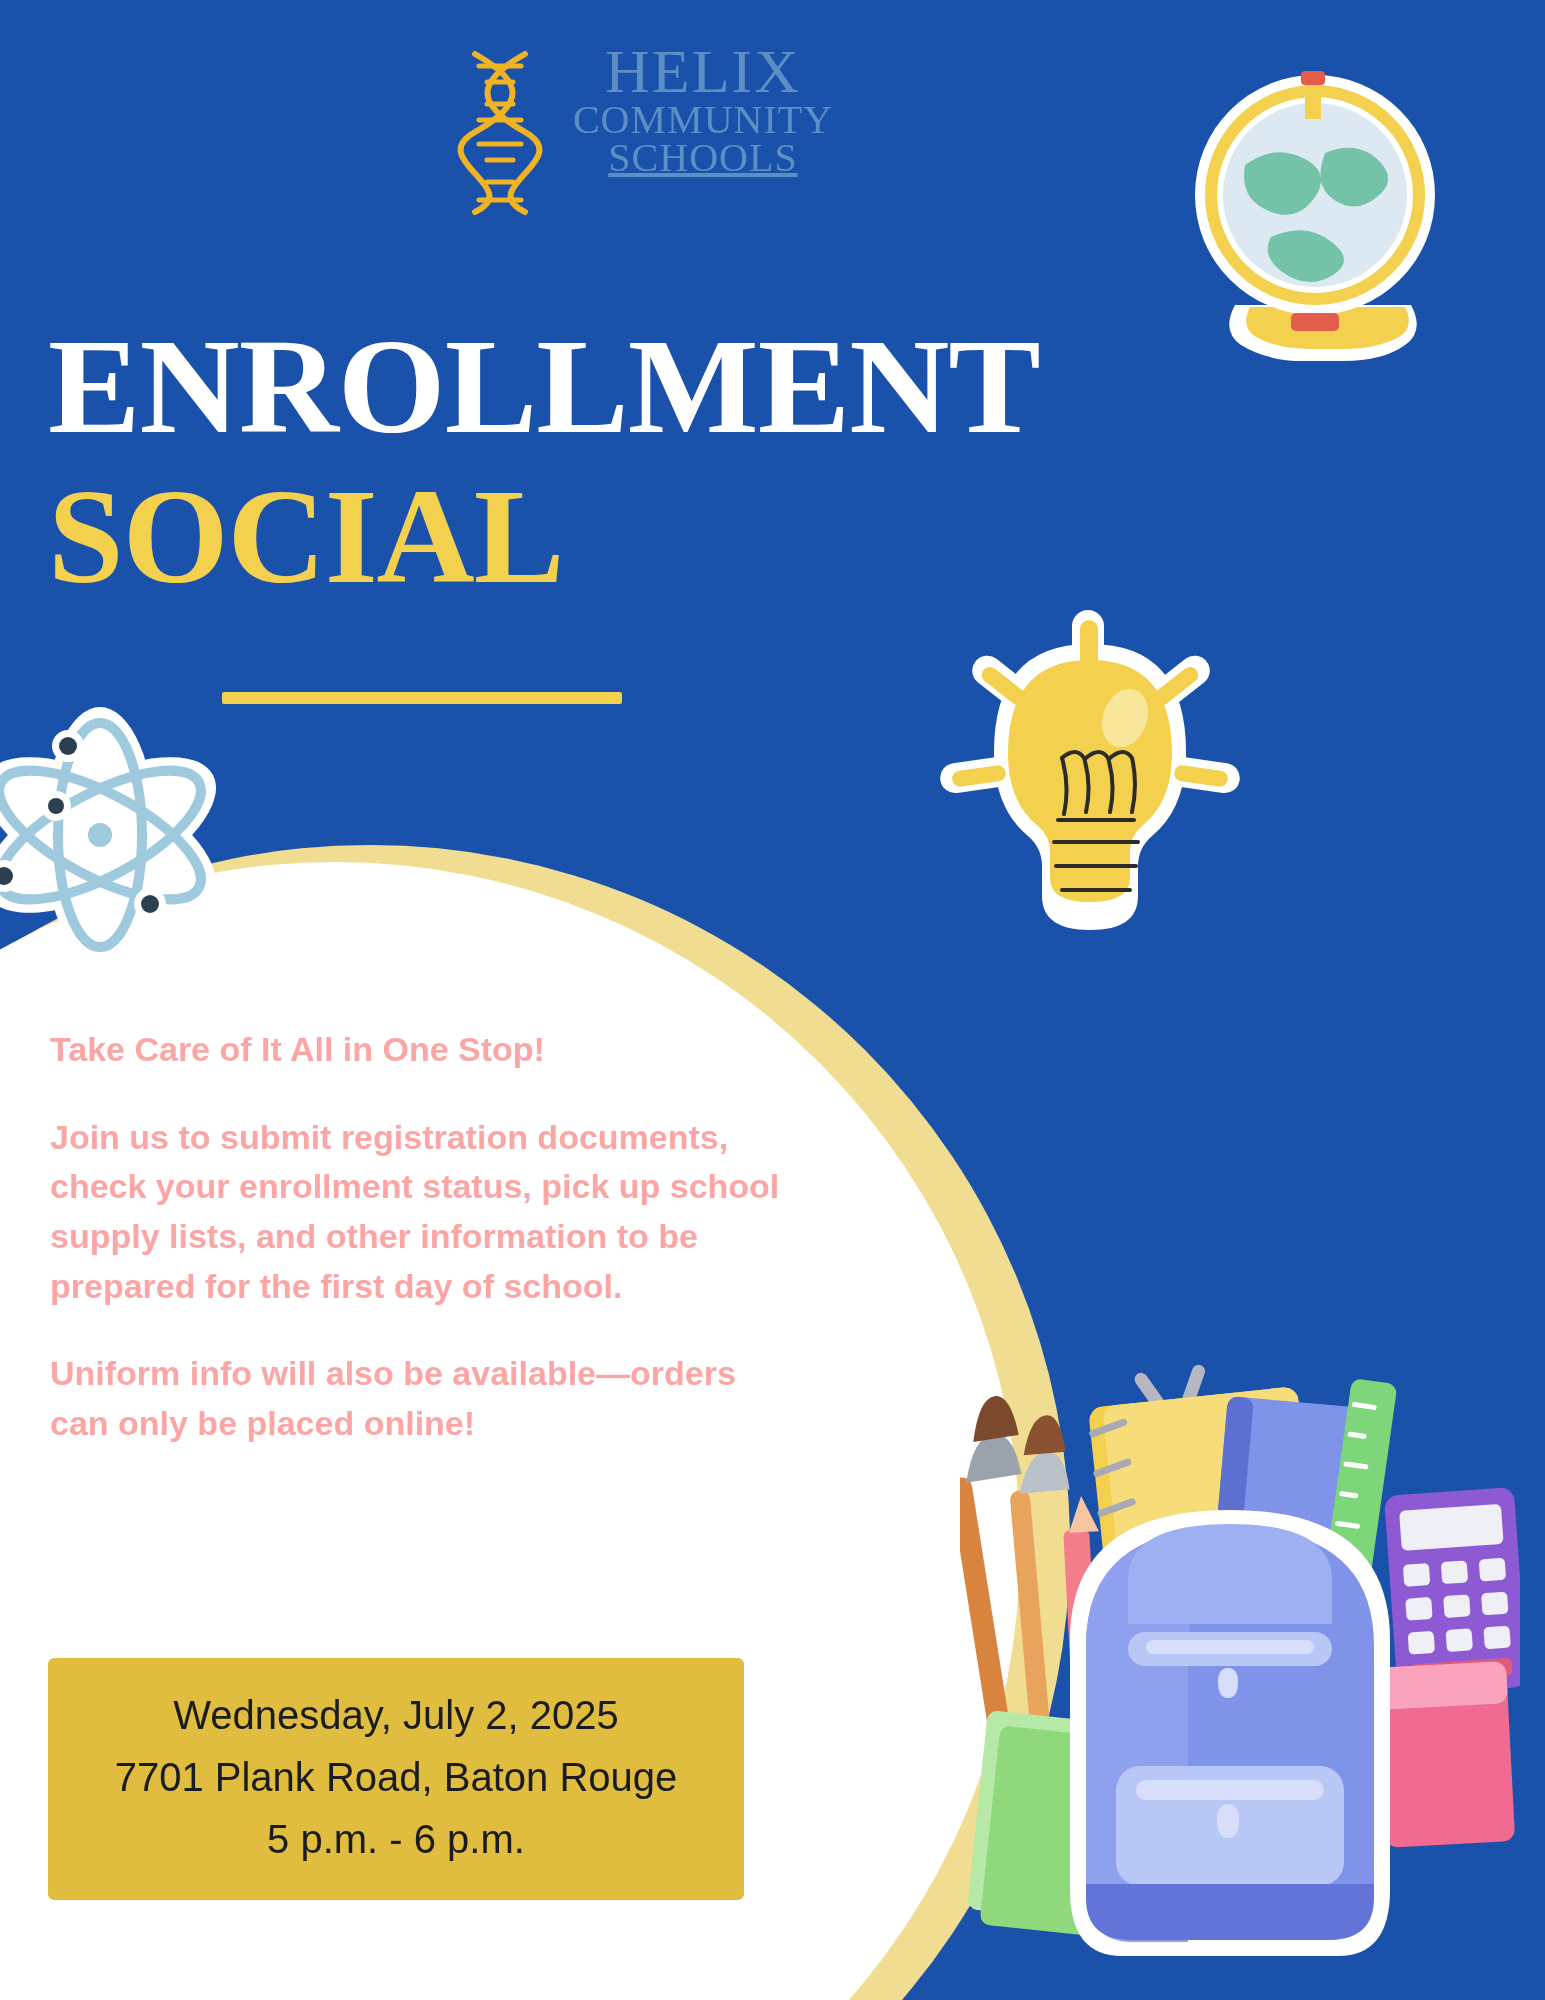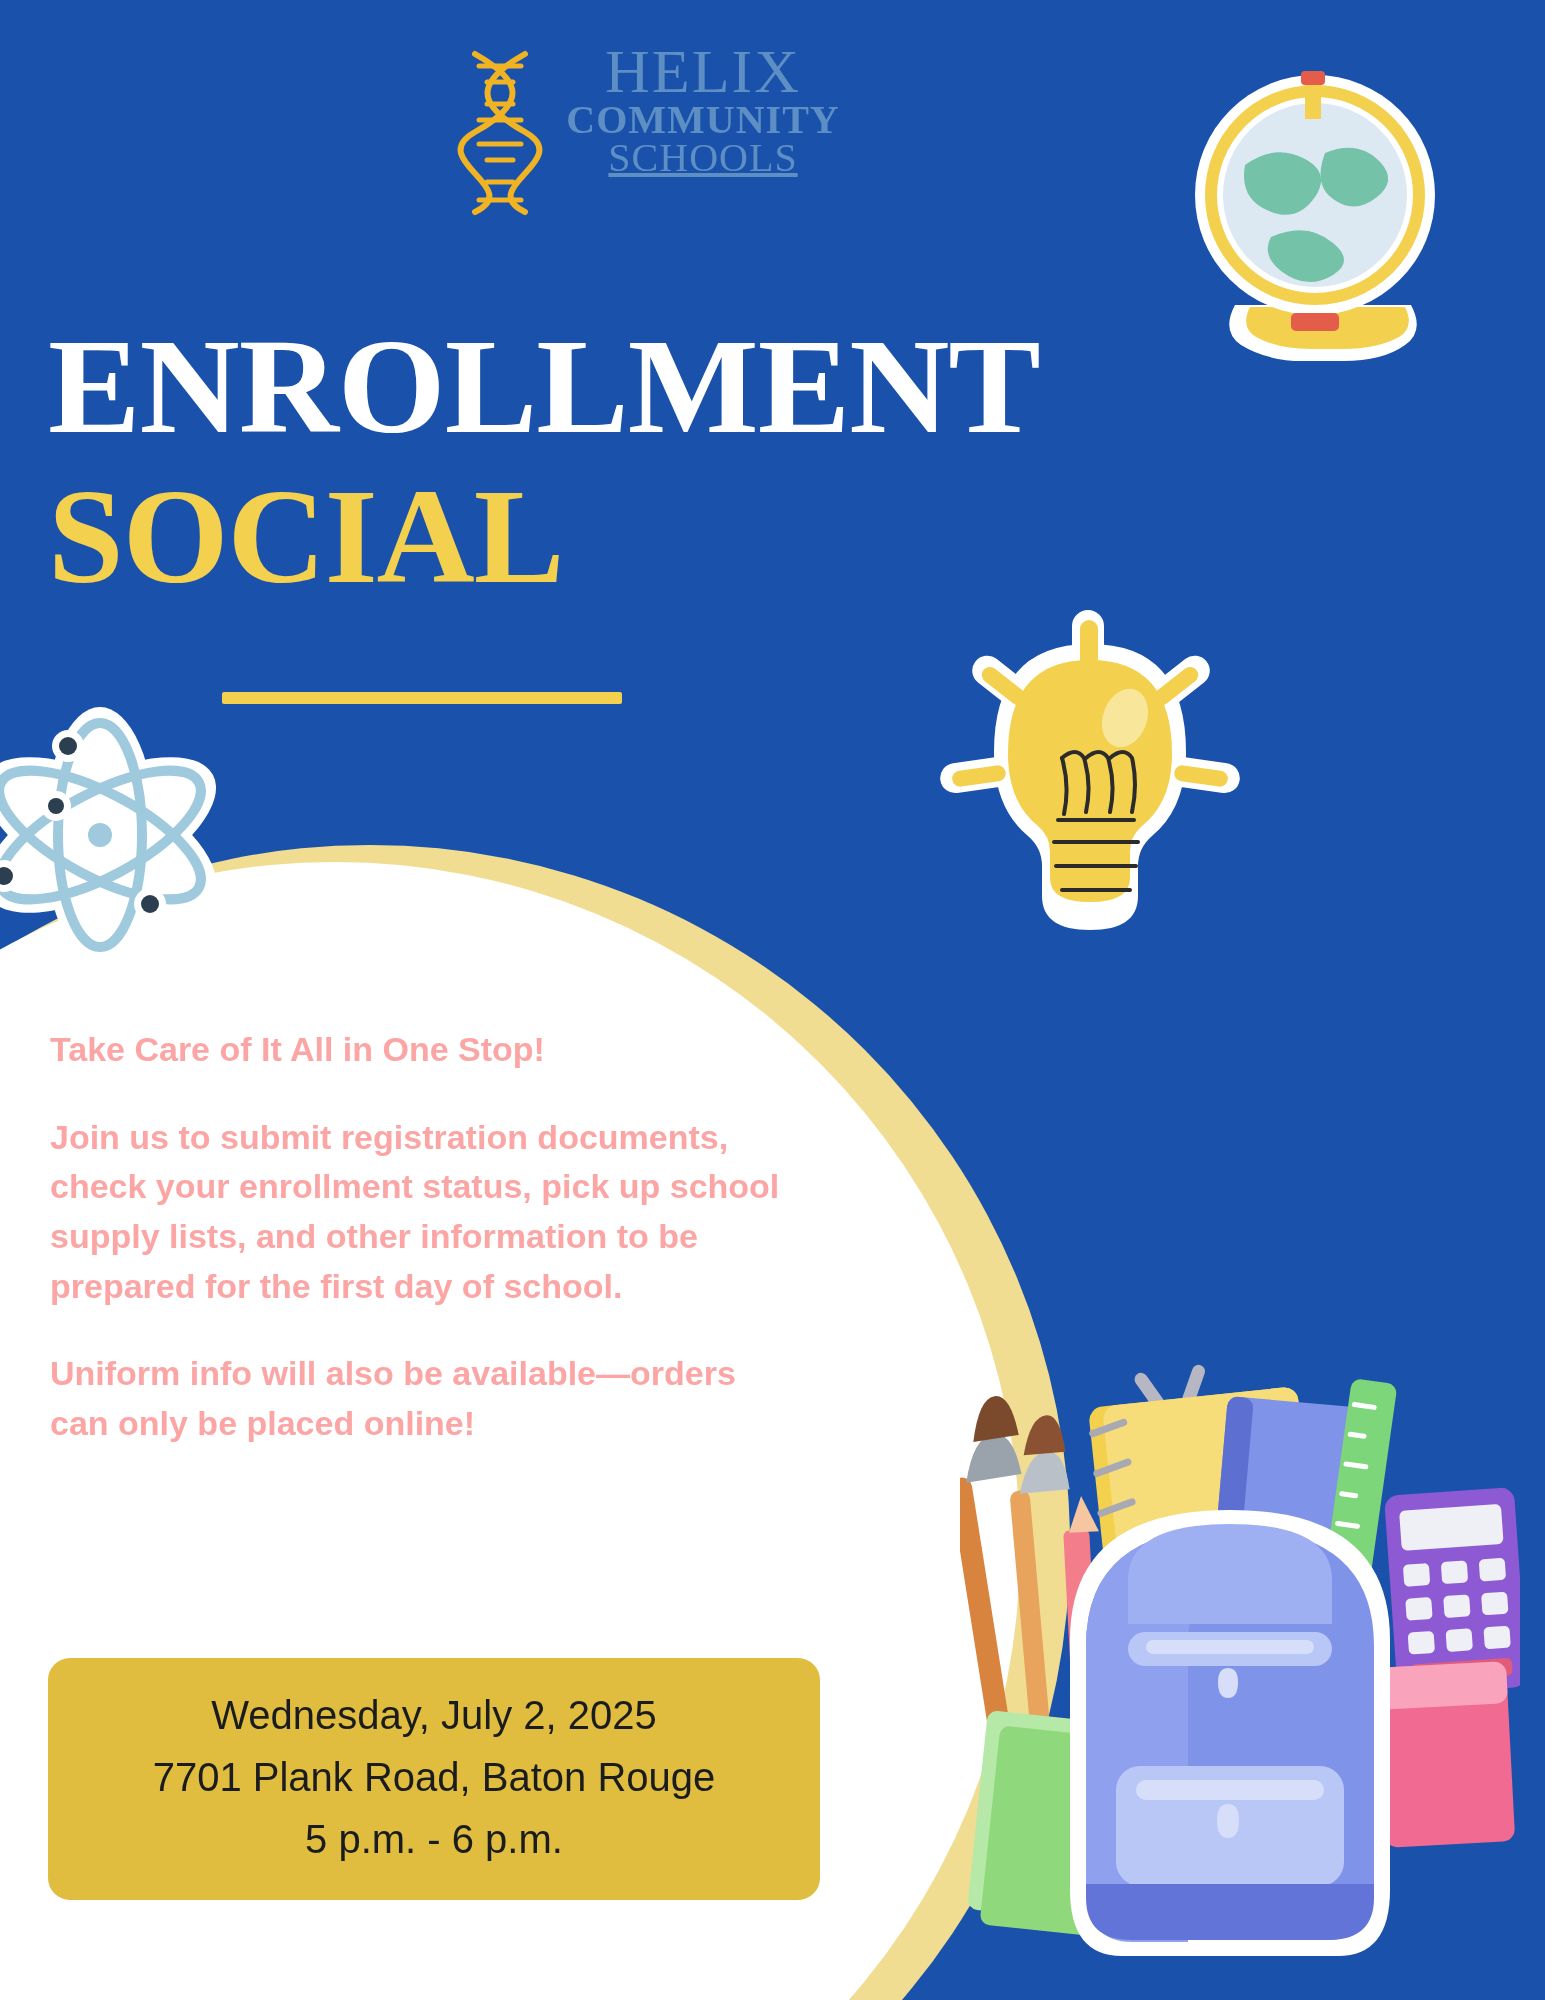--- a/index.html
+++ b/index.html
@@ -49,21 +49,21 @@
   .logo-line1 {
     font-family: "Liberation Serif", serif;
     font-size: 62px;
     letter-spacing: 2px;
     font-weight: 400;
   }
   .logo-line2 {
     font-family: "Liberation Serif", serif;
     font-size: 40px;
     letter-spacing: 1px;
-    font-weight: 700;
+    font-weight: 400;
   }
   .logo-line3 {
     font-family: "Liberation Serif", serif;
     font-size: 40px;
     letter-spacing: 1px;
     font-weight: 400;
     text-decoration: underline;
   }
 
   
@@ -139,23 +139,23 @@
   }
   .body-copy p:last-child {
     margin-bottom: 18px;
   }
 
   
   .details {
     position: absolute;
     left: 48px;
     top: 1658px;
-    width: 772px;
+    width: 696px;
     background: #e0bd3f;
-    border-radius: 22px;
+    border-radius: 6px;
     padding: 26px 10px 30px 10px;
     box-sizing: border-box;
     text-align: center;
     color: #1b1c1f;
     font-size: 40px;
     line-height: 1.55;
     font-weight: 400;
   }
   .details div { white-space: nowrap; }
 

